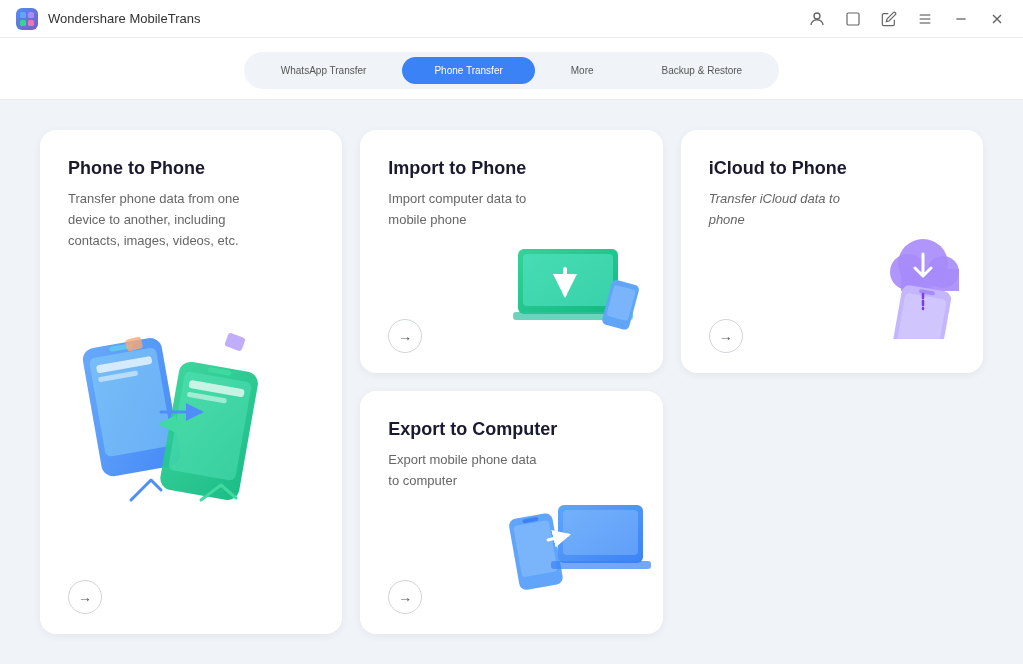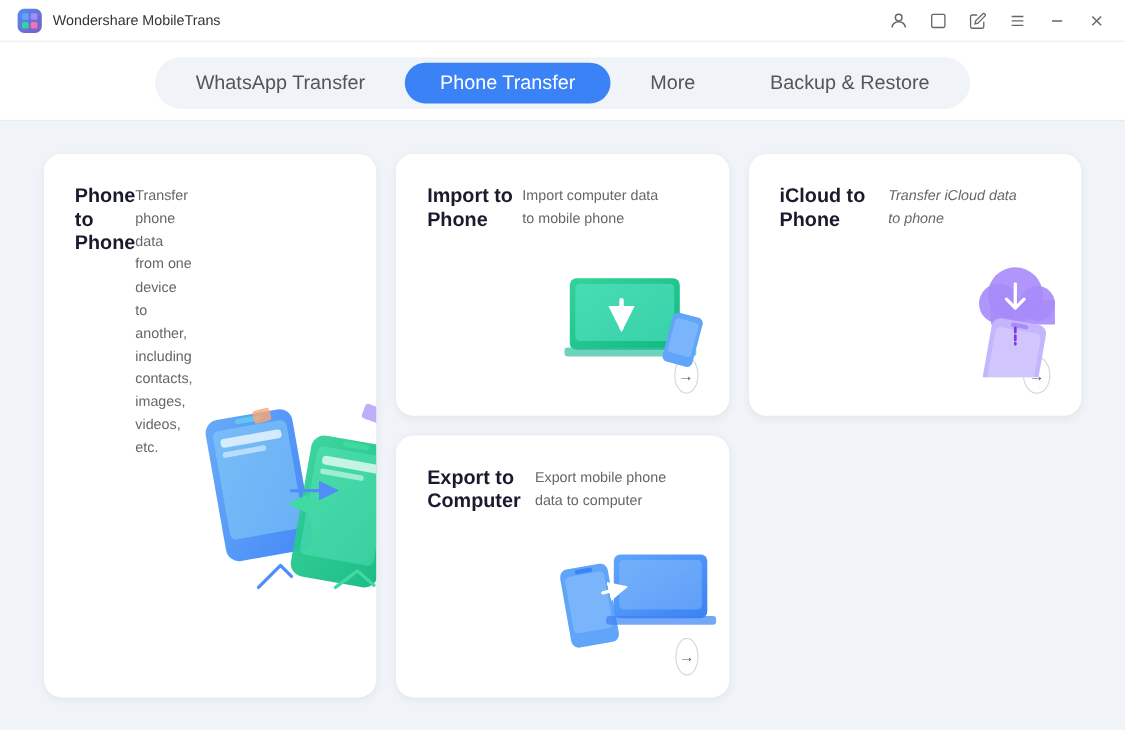--- a/index.html
+++ b/index.html
@@ -81,21 +81,21 @@
       background: #f0f4f8;
       border-radius: 50px;
       padding: 5px;
       display: flex;
       gap: 4px;
     }
 
     .nav-item {
       padding: 8px 32px;
       border-radius: 50px;
-      font-size: 18px;
+      font-size: 10px;
       font-weight: 500;
       cursor: pointer;
       color: #555;
       transition: all 0.2s;
       white-space: nowrap;
     }
 
     .nav-item.active {
       background: #3b82f6;
       color: #ffffff;
@@ -118,20 +118,21 @@
     }
 
     
     .card {
       background: #ffffff;
       border-radius: 16px;
       padding: 28px 28px 20px 28px;
       position: relative;
       overflow: hidden;
       display: flex;
+      flex-direction: column;
       cursor: pointer;
       box-shadow: 0 2px 8px rgba(0,0,0,0.06);
     }
 
     .card-large {
       grid-row: 1 / 3;
     }
 
     .card-title {
       font-size: 18px;

